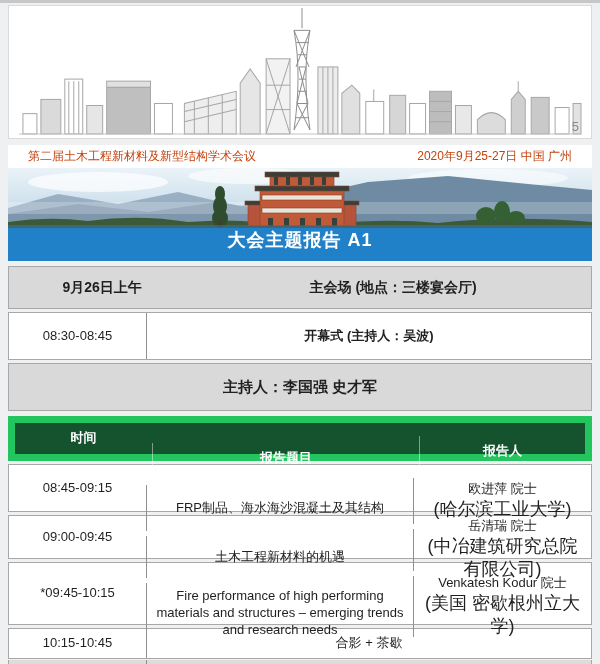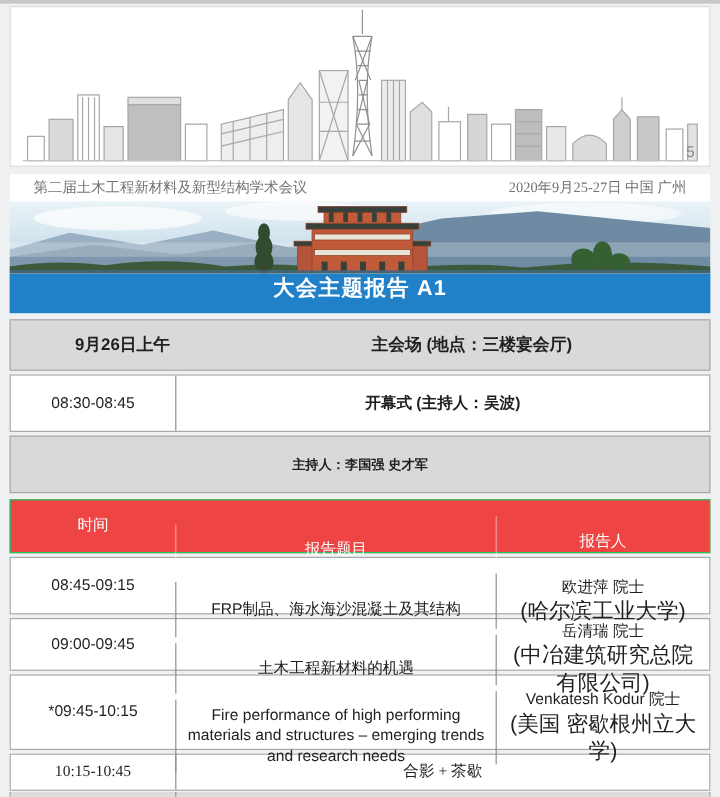--- a/index.html
+++ b/index.html
@@ -10,52 +10,52 @@
     color:#1f1f1f;
   }
   .topline{height:3px;background:#c5c7c9;}
   .panel{margin:2px 8px 0;background:#ffffff;border:1px solid #d9dadb;position:relative;}
   .skyline{height:132px;}
   .skyline svg{display:block;width:100%;height:100%;}
   .pageno{position:absolute;right:12px;bottom:4px;font-size:13px;color:#8a8a8a;}
   .strip{
     margin:6px 8px 0;height:23px;background:#ffffff;
     display:flex;align-items:center;justify-content:space-between;
-    padding:0 20px;box-sizing:border-box;font-size:12px;color:#737373;font-family:Liberation Serif, serif;
+    padding:0 20px;box-sizing:border-box;font-size:12px;color:#c2410c;
   }
   .photo{margin:0 8px;height:60px;}
   .photo svg{display:block;width:100%;height:100%;}
   .bluebar{
     margin:0 8px;height:33px;background:#2080c8;
     display:flex;align-items:flex-start;justify-content:center;
     color:#ffffff;font-size:18px;font-weight:bold;letter-spacing:1px;
   }
   .row{
     margin:0 8px;display:flex;box-sizing:border-box;
     background:#ffffff;border:1px solid #a8a8a8;
     font-size:13px;
   }
   .g3{margin-top:3px;} .g5{margin-top:5px;}
   .gray{background:#d9d9d9;align-items:flex-end;}
   .daybar{height:43px;font-weight:bold;font-size:14px;}
   .daybar .cell-l{width:32%;} .daybar .cell-r{width:68%;}
-  .h47{height:48px;} .h45{height:45px;} .h44{height:44px;} .h63{height:63px;} .h31{height:31px;font-family:Liberation Serif, serif;}
+  .h47{height:48px;} .h45{height:45px;} .h44{height:44px;} .h63{height:63px;} .h31{height:31px;}
   .cell{
     display:flex;flex-direction:column;align-items:center;justify-content:center;
     text-align:center;box-sizing:border-box;padding:2px 6px;line-height:1.3;
   }
   .row .cell{height:100%;}
   .col-time{width:137px;flex:none;}
   .col-title{width:267px;flex:none;border-left:1px solid #8f8f8f;margin-top:20px;}
   .col-speaker{flex:1;border-left:1px solid #8f8f8f;margin-top:13px;}
   .col-merged{flex:1;border-left:1px solid #8f8f8f;}
   .bold{font-weight:bold;}
-  .thead{background:#ef4444;border:1px solid #22c55e;color:#ffffff;font-weight:normal;}
+  .thead{background:#14532d;border:7px solid #22c55e;color:#ffffff;font-weight:bold;}
   .thead .col-title,.thead .col-speaker{border-left:1px solid rgba(255,255,255,0.45);}
-  .centerrow{align-items:center;justify-content:center;font-weight:bold;font-size:11px;}
+  .centerrow{align-items:center;justify-content:center;font-weight:bold;font-size:15px;}
   .bottomstrip{
     margin:1px 8px 0;height:8px;background:#dcdcdc;
     border-left:1px solid #a8a8a8;border-right:1px solid #a8a8a8;
     display:flex;
   }
   .bottomstrip .stub{width:137px;border-right:1px solid #8f8f8f;height:100%;}
   .affil{font-size:18px;}
 </style>
 </head>
 <body>

